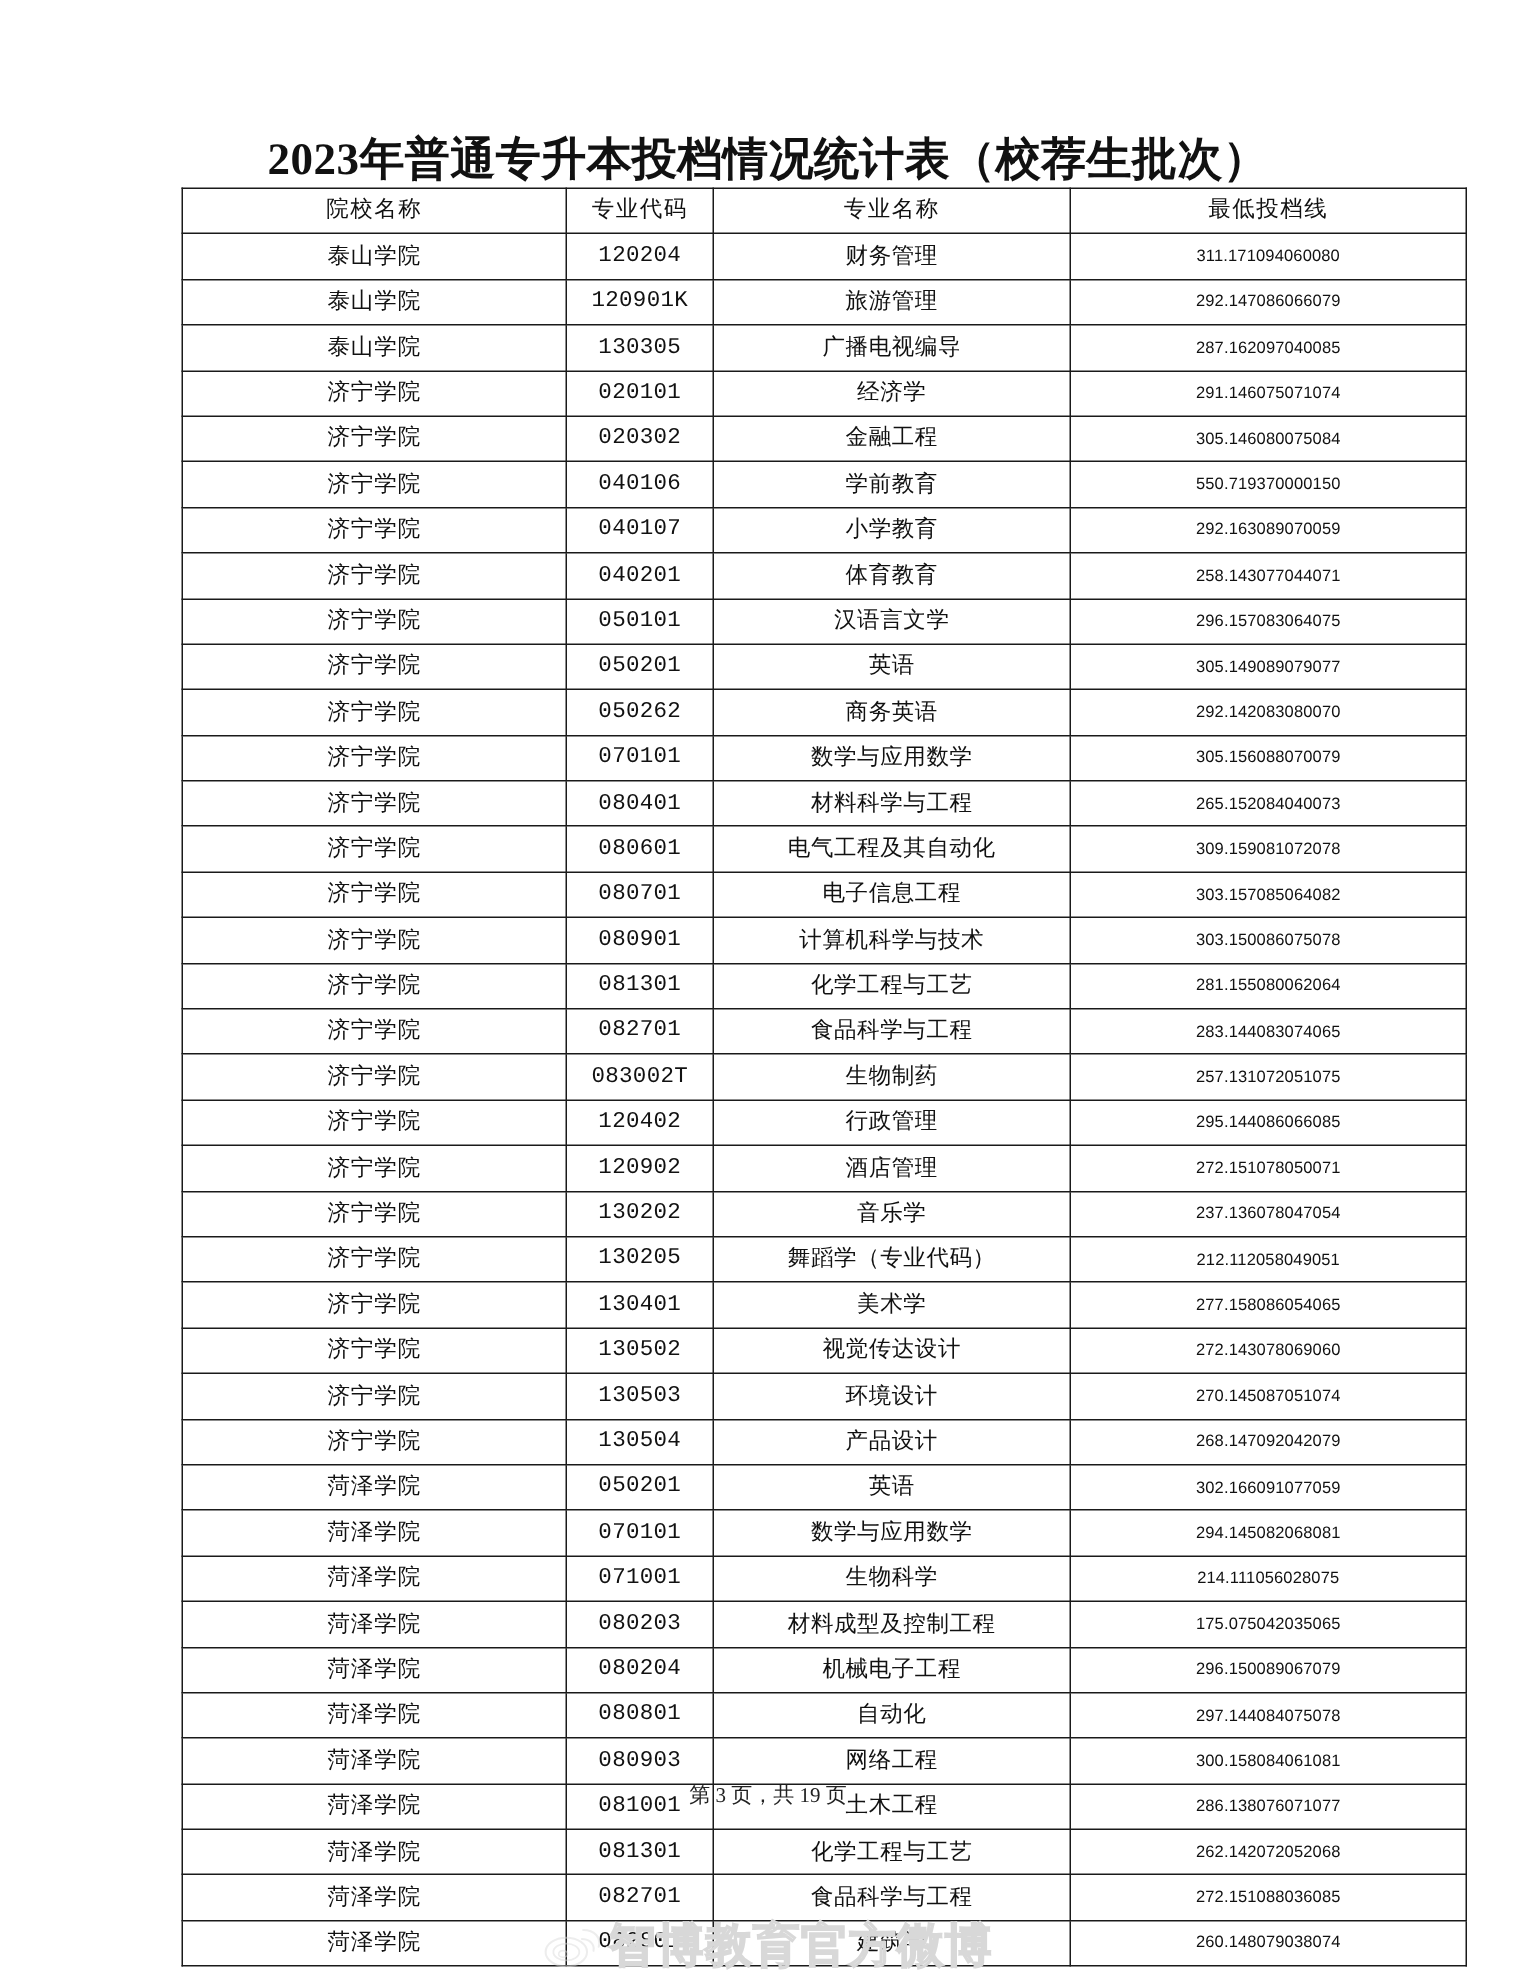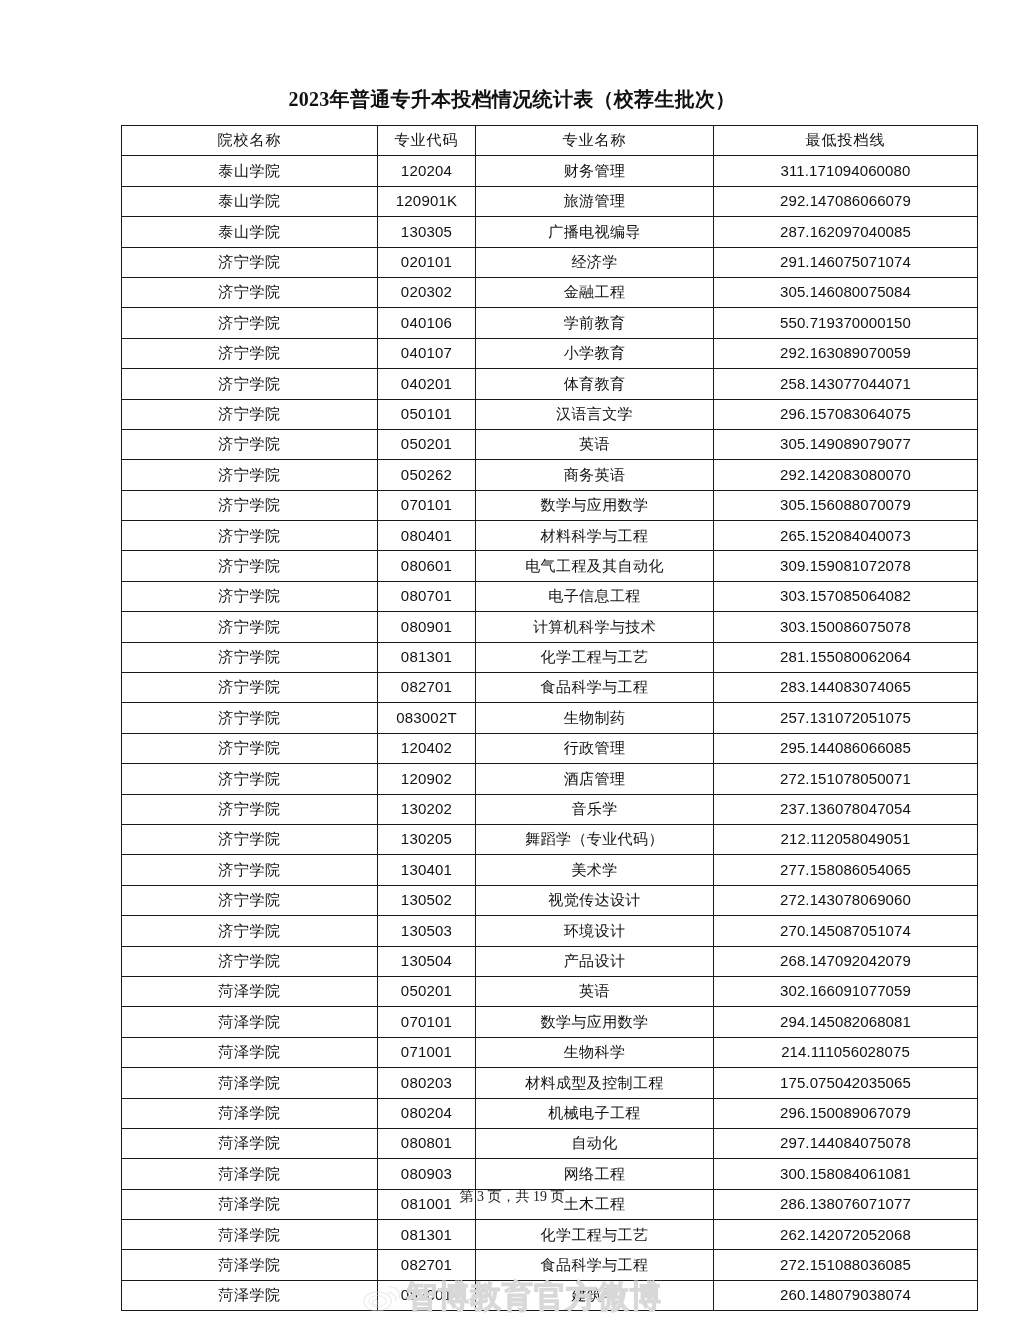--- a/index.html
+++ b/index.html
@@ -21,21 +21,21 @@
     height: 1325px;
     box-sizing: border-box;
   }
 
   .doc-title {
     position: absolute;
     top: 86px;
     left: 0;
     width: 1024px;
     text-align: center;
-    font-size: 20px;
+    font-size: 30px;
     font-weight: bold;
     letter-spacing: 0.3px;
     color: #111111;
     font-family: "Liberation Serif", "DejaVu Serif", serif;
     white-space: nowrap;
   }
 
   .table-wrap {
     position: absolute;
     top: 125px;
@@ -73,30 +73,30 @@
     font-weight: normal;
     font-size: 15px;
     letter-spacing: 1px;
   }
 
   td.cell-school {
     letter-spacing: 0.6px;
     margin-left: 43px;
   }
   td.cell-code {
-    font-family: Liberation Sans, sans-serif;
+    font-family: Liberation Mono, monospace;
     font-size: 15px;
     letter-spacing: 0.2px;
   }
   td.cell-major {
     letter-spacing: 0.4px;
   }
   td.cell-score {
     font-family: "Liberation Sans", "DejaVu Sans", sans-serif;
-    font-size: 15px;
+    font-size: 11px;
     letter-spacing: 0.1px;
   }
   thead th.head-code,
   thead th.head-score,
   thead th.head-school,
   thead th.head-major {
     font-family: "Liberation Serif", "DejaVu Serif", serif;
   }
 
   .page-footer {

